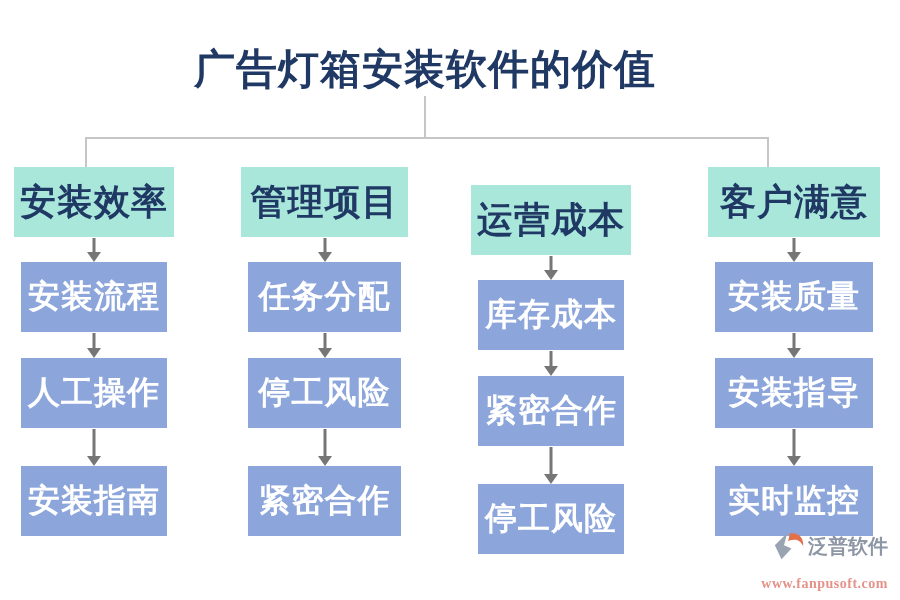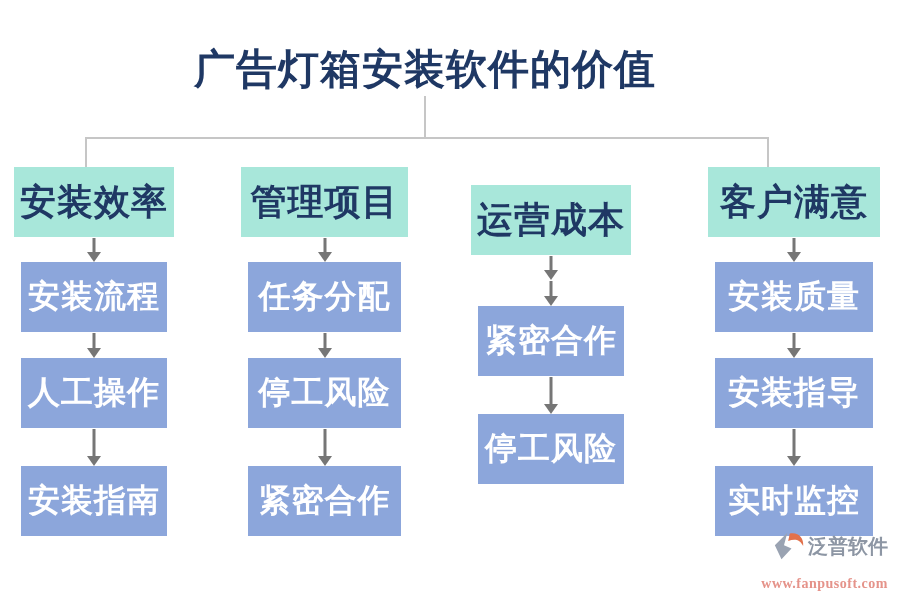--- a/index.html
+++ b/index.html
@@ -165,20 +165,21 @@
     <div class="flow-box">任务分配</div>
     <div class="arrow a2"></div>
     <div class="flow-box">停工风险</div>
     <div class="arrow a3"></div>
     <div class="flow-box">紧密合作</div>
   </div>
 
   <div class="col c3">
     <div class="hdr-box">运营成本</div>
     <div class="arrow a1"></div>
+    <div class="flow-box">库存成本</div>
     <div class="arrow a2"></div>
     <div class="flow-box">紧密合作</div>
     <div class="arrow a3"></div>
     <div class="flow-box">停工风险</div>
   </div>
 
   <div class="col c4">
     <div class="hdr-box">客户满意</div>
     <div class="arrow a1"></div>
     <div class="flow-box">安装质量</div>

